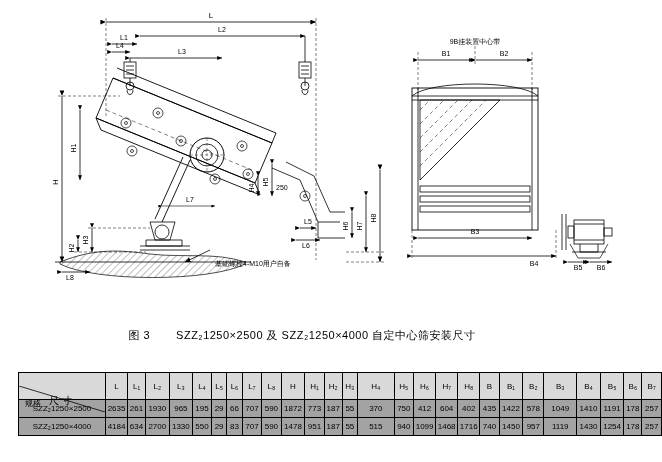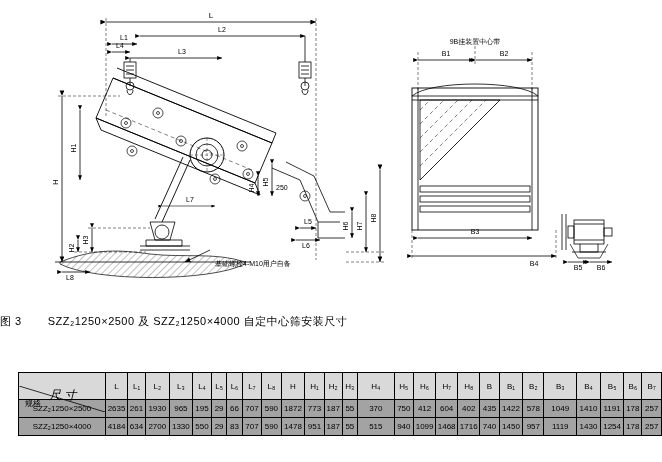--- a/index.html
+++ b/index.html
@@ -1,27 +1,27 @@
 <!DOCTYPE html>
 <html><head>
 <meta charset="utf-8">
 <style>
   html,body{margin:0;padding:0;}
   body{width:662px;height:462px;background:#ffffff;font-family:"Liberation Sans",sans-serif;color:#000;overflow:hidden;}
   .page{position:relative;width:662px;height:462px;}
   .fig{position:absolute;left:0;top:0;width:662px;height:330px;}
-  .caption{position:absolute;left:0;top:314px;width:604px;text-align:left;font-size:11px;letter-spacing:.5px;}
+  .caption{position:absolute;left:0;top:328px;width:604px;text-align:center;font-size:11px;letter-spacing:.5px;}
   .caption .lbl{margin-right:26px;}
   table.dims{position:absolute;left:18px;top:372px;border-collapse:collapse;font-size:8px;}
   table.dims th,table.dims td{border:1px solid #000;text-align:center;padding:0;height:17px;font-weight:normal;}
   table.dims thead th{background:#d9d9d9;height:26px;}
   table.dims tbody td{background:#a3a3a3;}
   table.dims tbody td:first-child{text-align:center;padding:0 3px;white-space:nowrap;}
   .corner{position:relative;width:86px;}
-  .corner .c1{position:absolute;left:30px;top:1px;font-size:12px;font-style:italic;}
+  .corner .c1{position:absolute;left:30px;top:8px;font-size:10px;}
   .corner .c2{position:absolute;left:6px;top:12px;font-size:8px;}
   .corner svg{position:absolute;left:0;top:0;}
   svg text{font-family:"Liberation Sans",sans-serif;}
 </style>
 </head>
 <body>
 
 <div class="page">
 
   <div class="fig">

